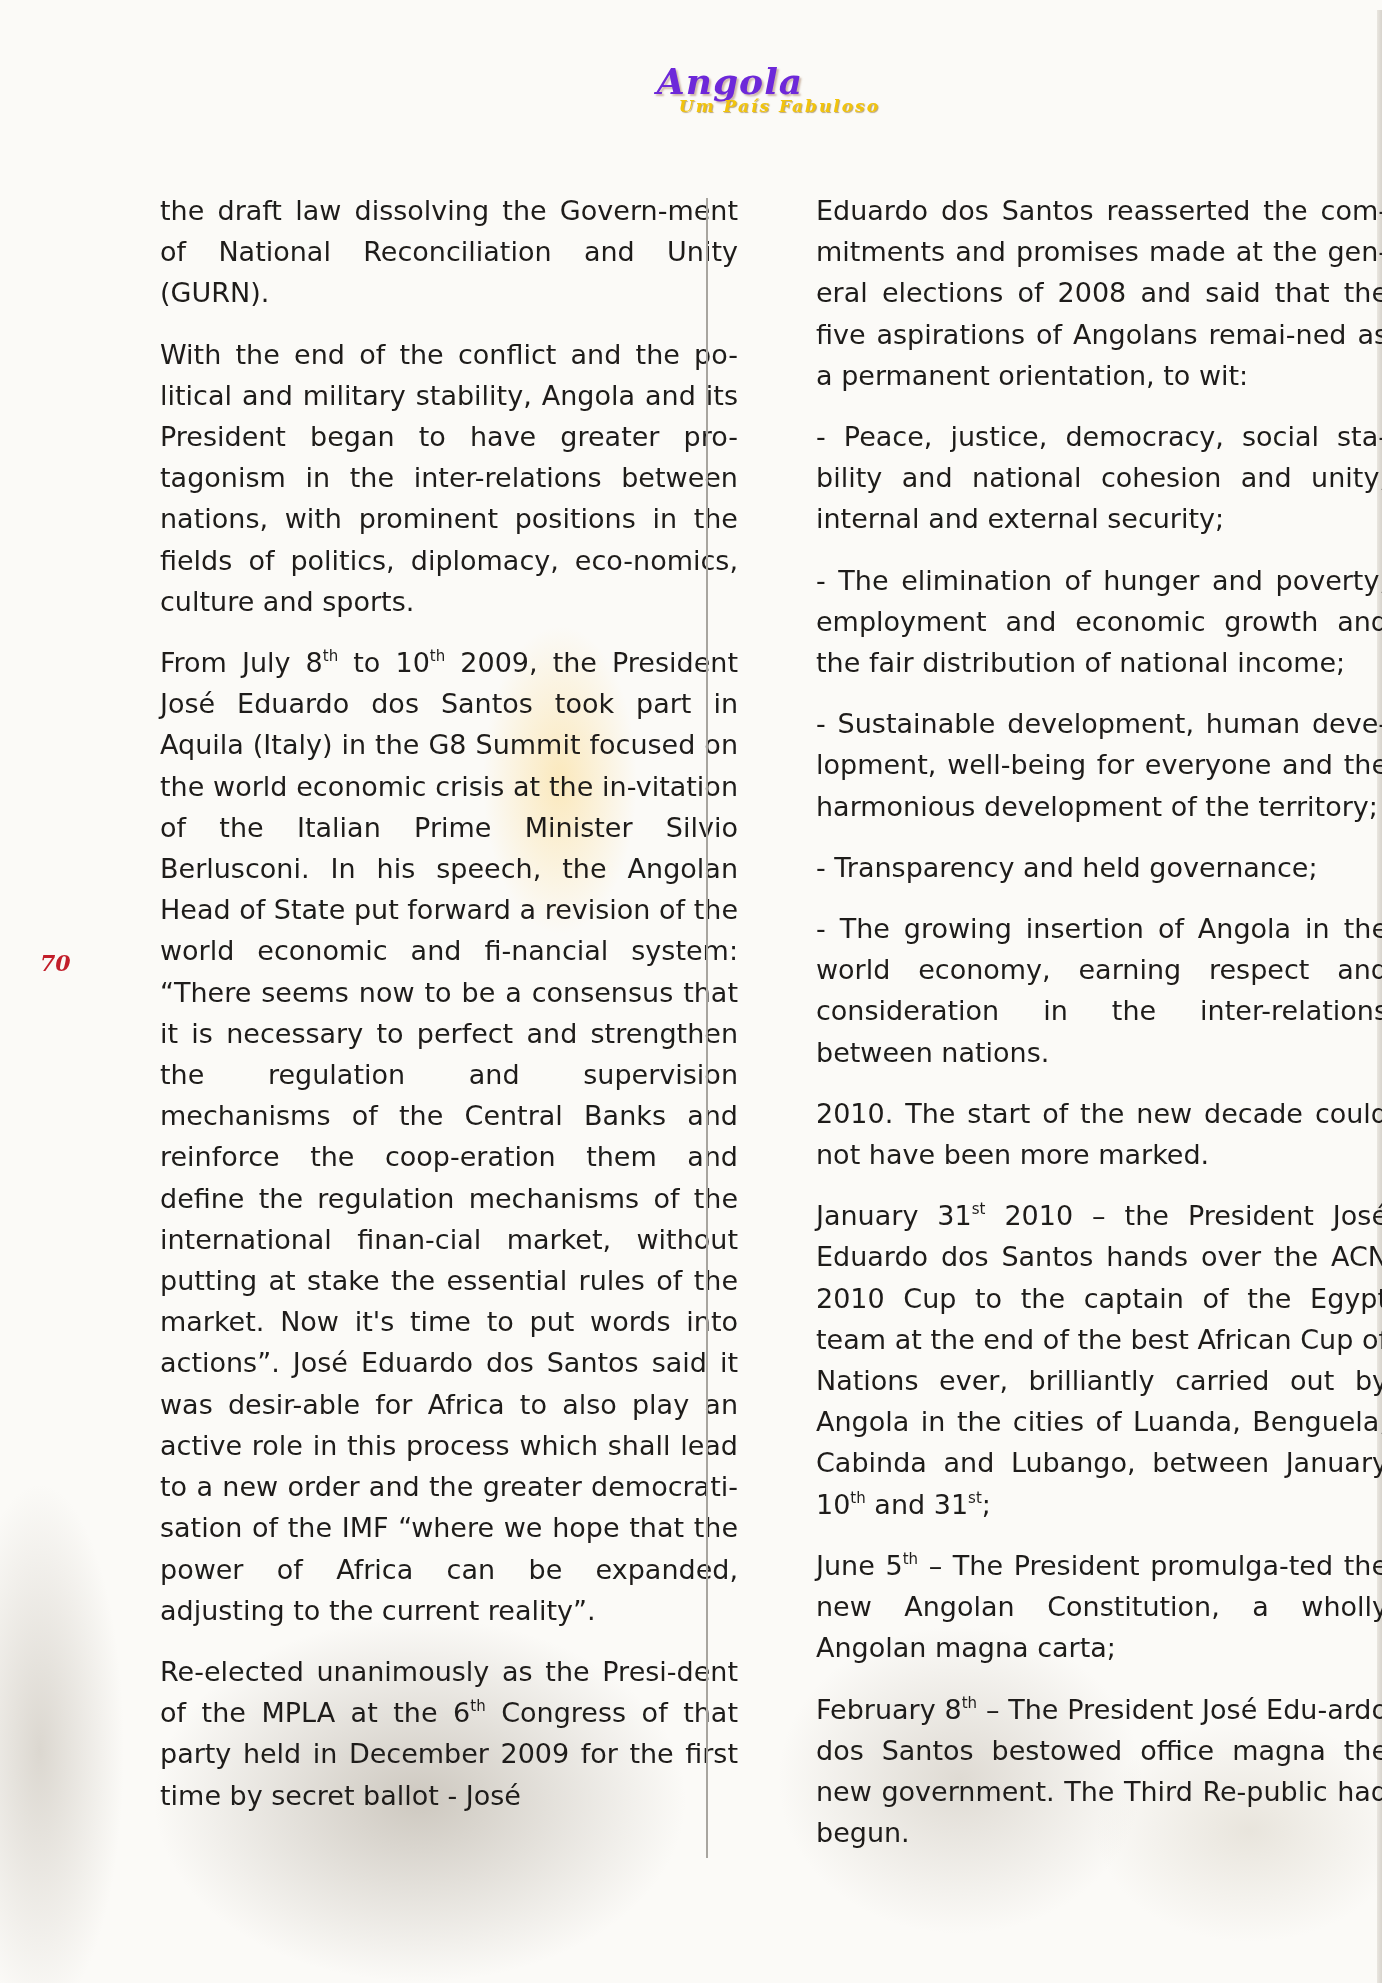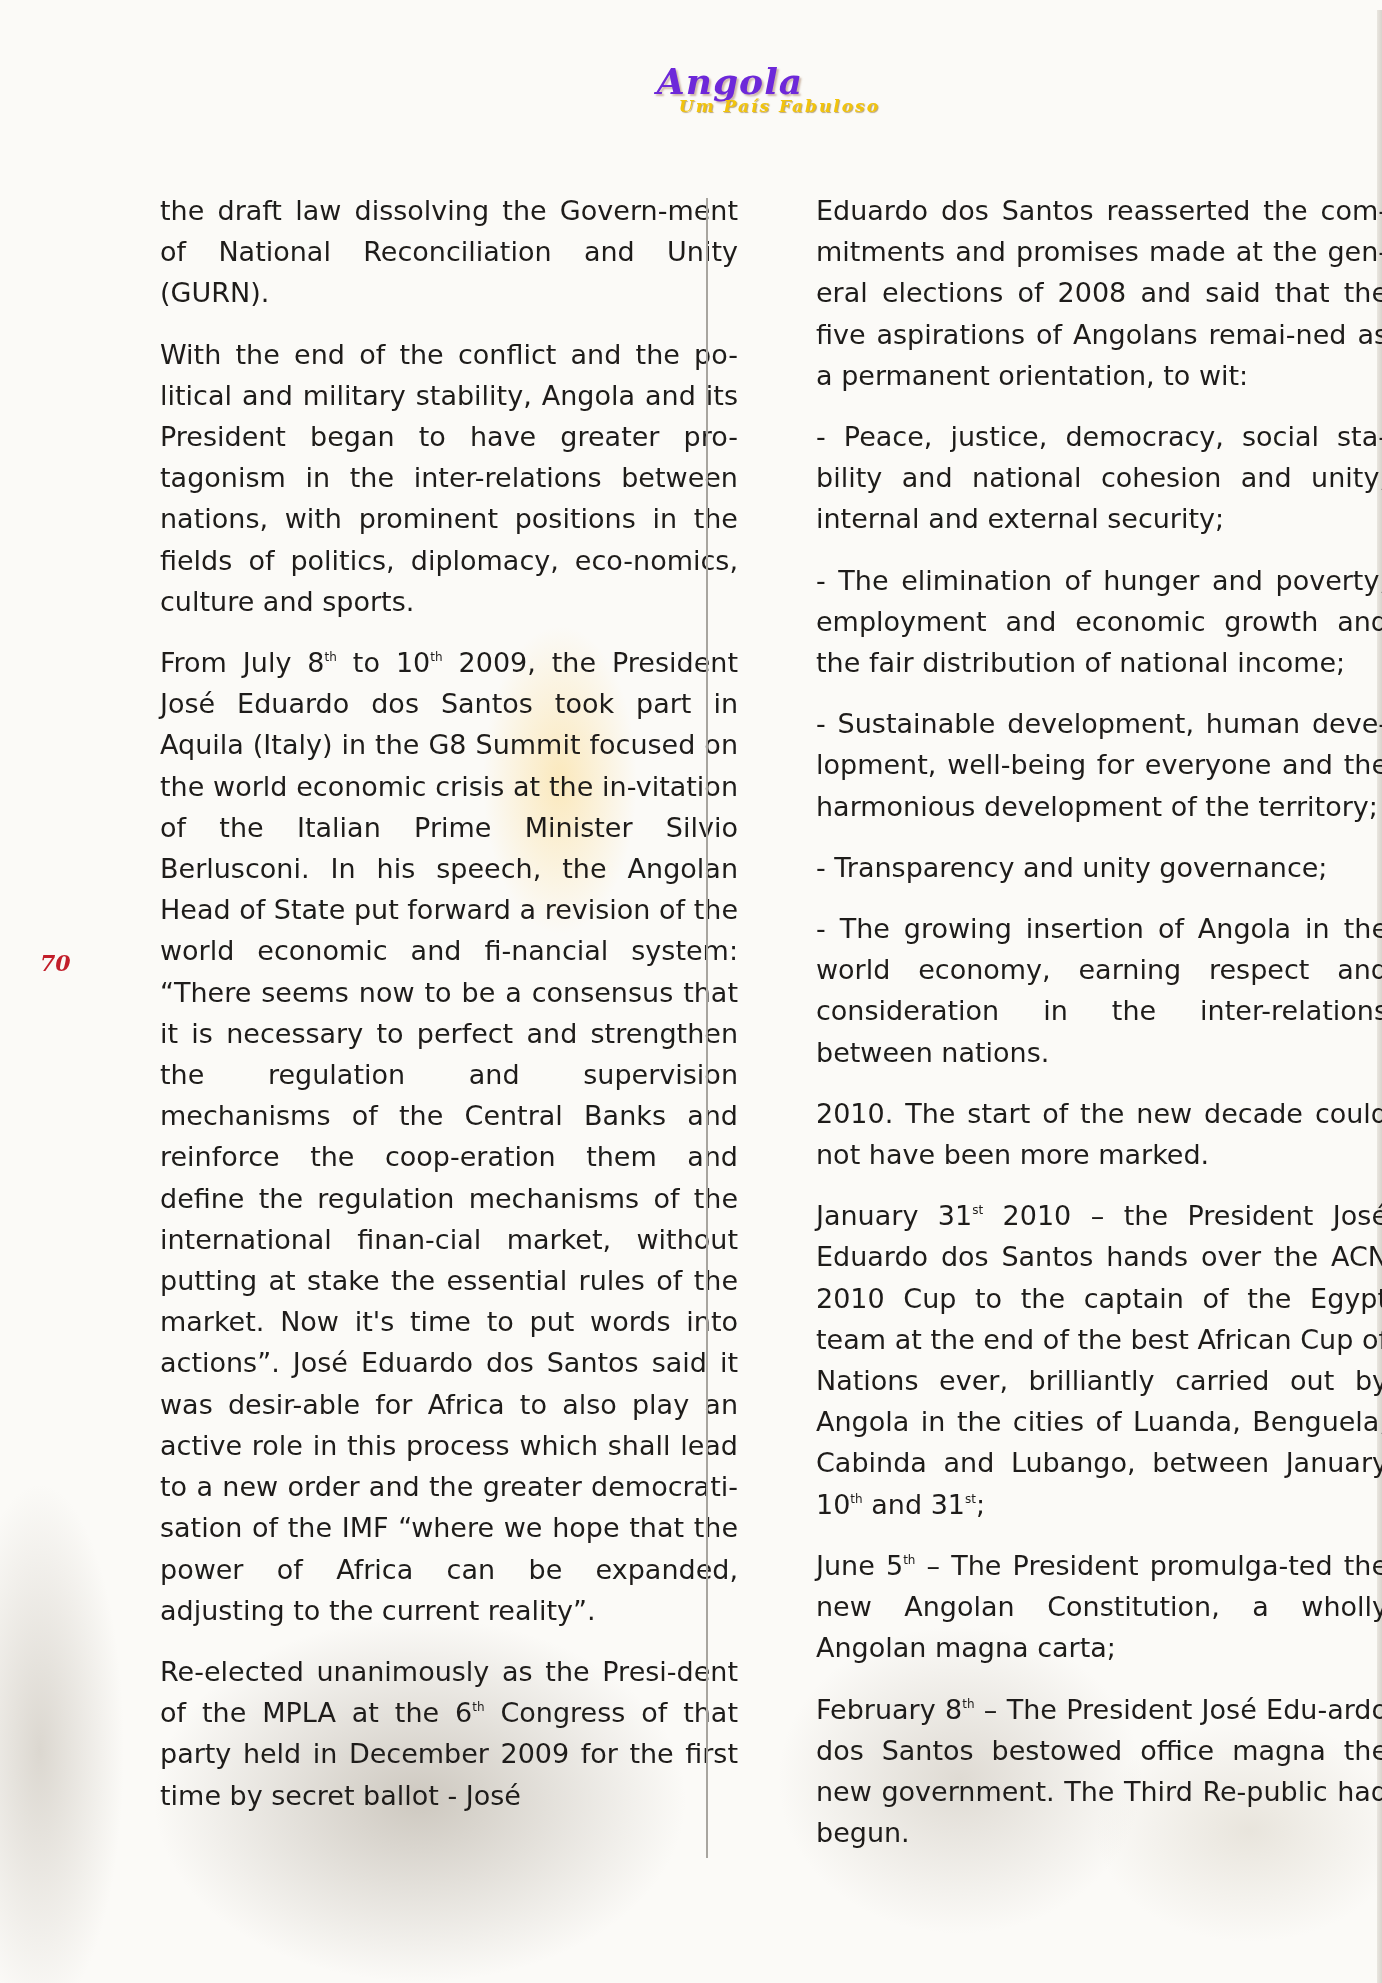--- a/index.html
+++ b/index.html
@@ -51,21 +51,21 @@
     font-size: 27px; line-height: 41.2px;
     text-align: justify; hyphens: manual; margin-left: 48px;
   }
   .col-left { left: 112px; }
   .col-right { left: 768px; width: 572px; }
   .column p { margin: 0 0 20px 0; }
   .divider {
     position: absolute; left: 706px; top: 198px; width: 2px; height: 1660px;
     background: #a8a59f;
   }
-  sup { font-size: 12px; line-height: 0; vertical-align: 11px; }
+  sup { font-size: 15px; line-height: 0; vertical-align: 11px; }
 </style>
 </head>
 <body>
 
 <div class="page-bg"></div>
 <div class="right-edge"></div>
 
 <div class="header-logo">
   <span class="logo-title">Angola</span>
   <span class="logo-subtitle">Um País Fabuloso</span>
@@ -78,19 +78,19 @@
     <p><span>With the end of the conflict and the po-litical and military stability, Angola and its President began to have greater pro-tagonism in the inter-relations between nations, with prominent positions in the fields of politics, diplomacy, eco-nomics, culture and sports.</span></p>
     <p><span>From July 8</span><sup>th</sup><span> to 10</span><sup>th</sup><span> 2009, the President José Eduardo dos Santos took part in Aquila (Italy) in the G8 Summit focused on the world economic crisis at the in-vitation of the Italian Prime Minister Silvio Berlusconi. In his speech, the Angolan Head of State put forward a revision of the world economic and fi-nancial system: “There seems now to be a consensus that it is necessary to perfect and strengthen the regulation and supervision mechanisms of the Central Banks and reinforce the coop-eration them and define the regulation mechanisms of the international finan-cial market, without putting at stake the essential rules of the market. Now it's time to put words into actions”. José Eduardo dos Santos said it was desir-able for Africa to also play an active role in this process which shall lead to a new order and the greater democrati-sation of the IMF “where we hope that the power of Africa can be expanded, adjusting to the current reality”.</span></p>
     <p><span>Re-elected unanimously as the Presi-dent of the MPLA at the 6</span><sup>th</sup><span> Congress of that party held in December 2009 for the first time by secret ballot - José</span></p>
   </div>
 <div class="divider"></div>
 <div class="column col-right">
     <p><span>Eduardo dos Santos reasserted the com-mitments and promises made at the gen-eral elections of 2008 and said that the five aspirations of Angolans remai-ned as a permanent orientation, to wit:</span></p>
     <p><span>- Peace, justice, democracy, social sta-bility and national cohesion and unity, internal and external security;</span></p>
     <p><span>- The elimination of hunger and poverty, employment and economic growth and the fair distribution of national income;</span></p>
     <p><span>- Sustainable development, human deve-lopment, well-being for everyone and the harmonious development of the territory;</span></p>
-    <p><span>- Transparency and unity governance;</span></p>
+    <p><span>- Transparency and held governance;</span></p>
     <p><span>- The growing insertion of Angola in the world economy, earning respect and consideration in the inter-relations between nations.</span></p>
     <p><span>2010. The start of the new decade could not have been more marked.</span></p>
     <p><span>January 31</span><sup>st</sup><span> 2010 – the President José Eduardo dos Santos hands over the ACN 2010 Cup to the captain of the Egypt team at the end of the best African Cup of Nations ever, brilliantly carried out by Angola in the cities of Luanda, Benguela, Cabinda and Lubango, between January 10</span><sup>th</sup><span> and 31</span><sup>st</sup><span>;</span></p>
     <p><span>June 5</span><sup>th</sup><span> – The President promulga-ted the new Angolan Constitution, a wholly Angolan magna carta;</span></p>
     <p><span>February 8</span><sup>th</sup><span> – The President José Edu-ardo dos Santos bestowed office magna the new government. The Third Re-public had begun.</span></p>
   </div>
 
 </body></html>

